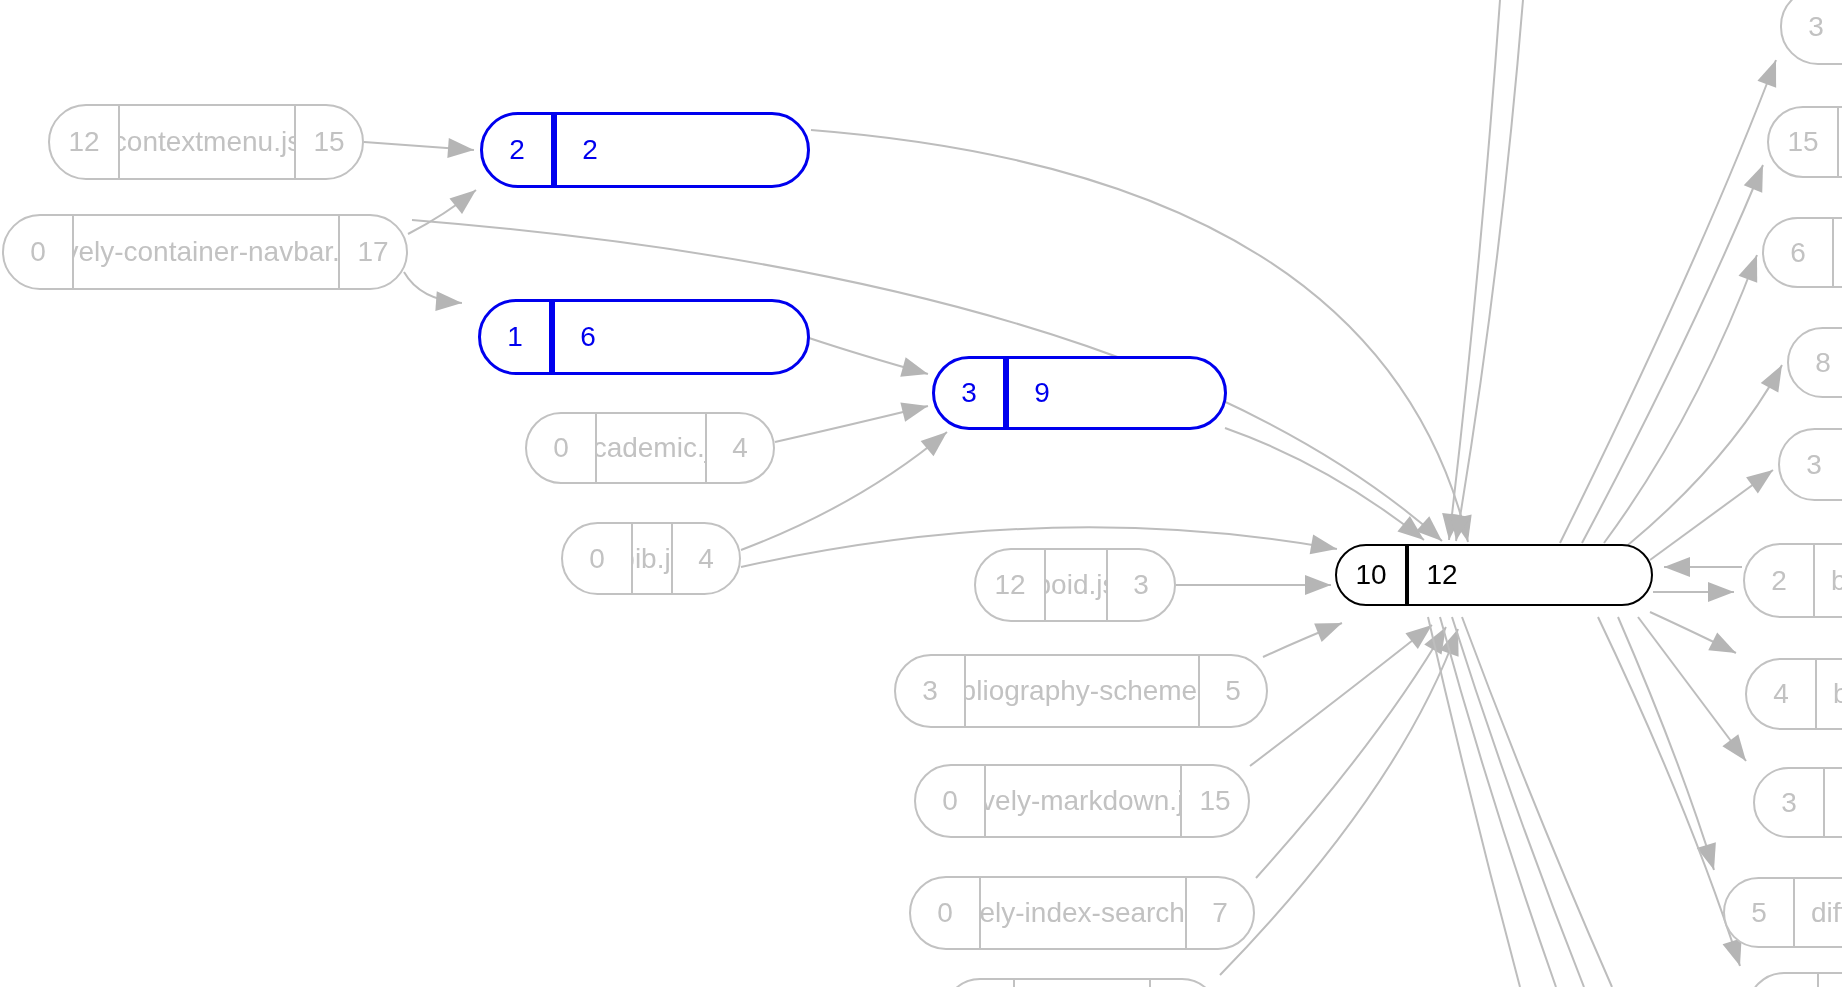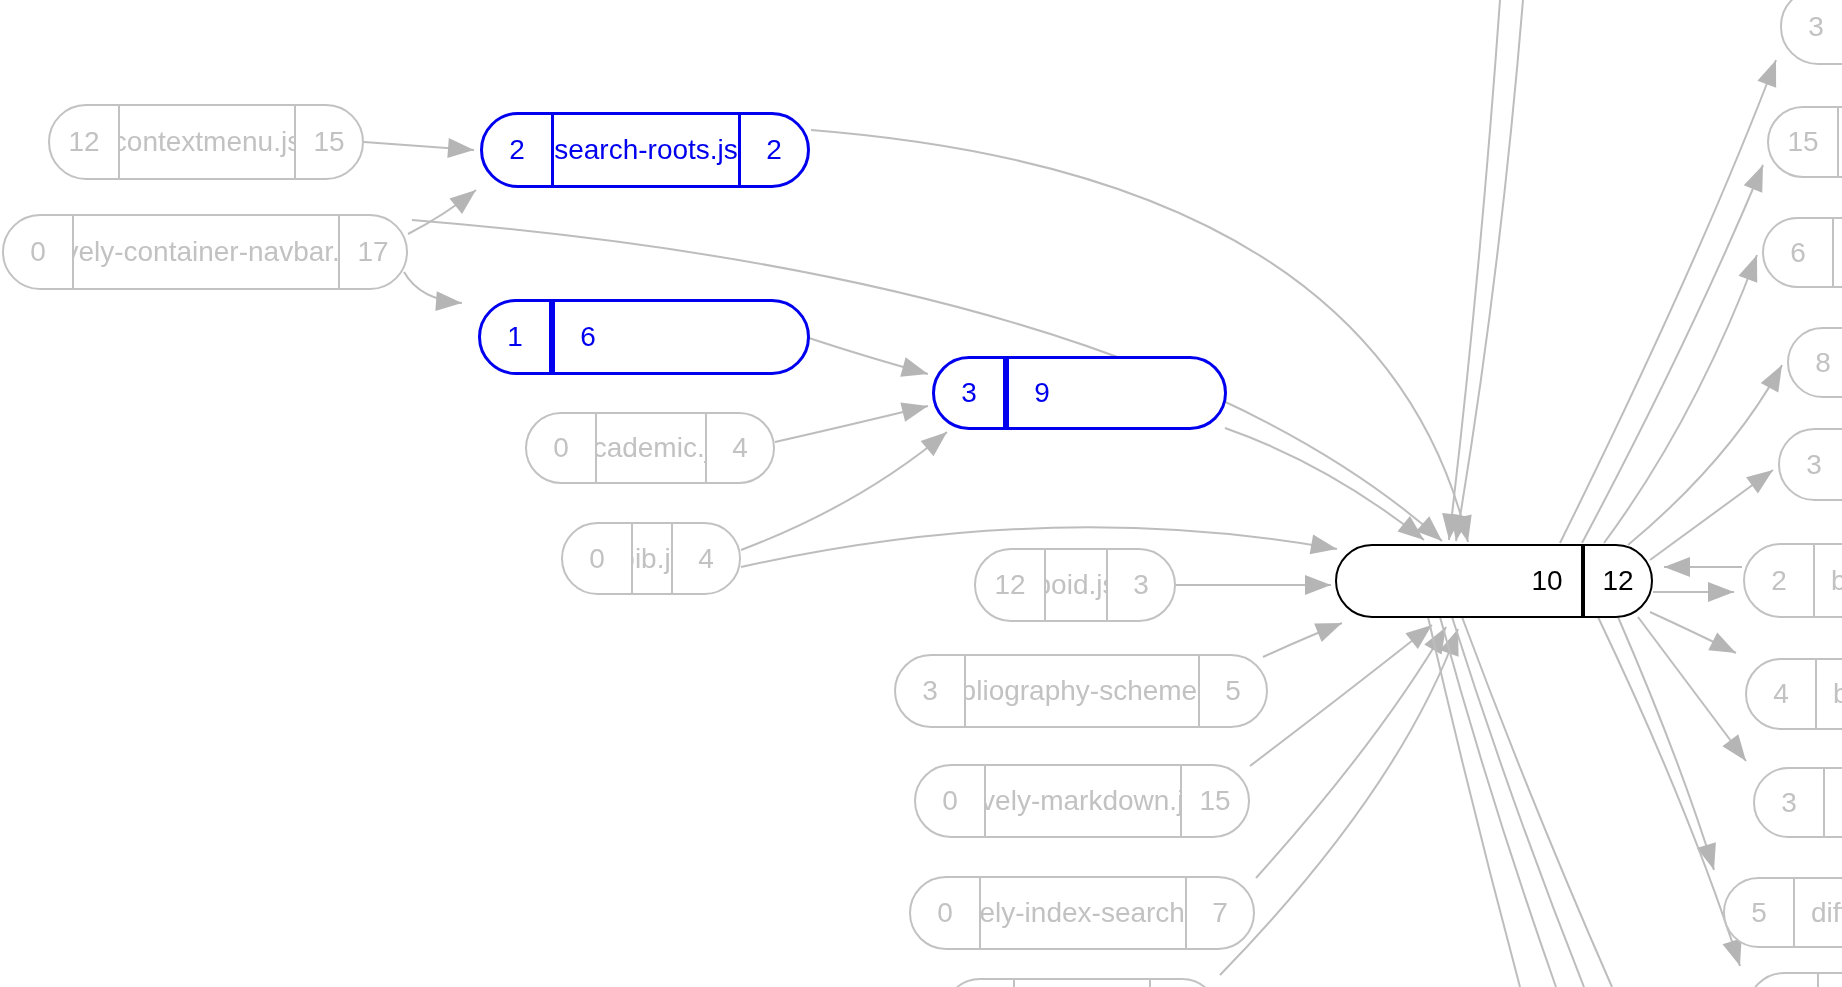--- a/index.html
+++ b/index.html
@@ -102,21 +102,20 @@
     <span class="sec sec-name">contextmenu.js</span>
     <span class="sec sec-out">15</span>
   </div>
     <div class="node normal" style="left: 2px; top: 214px; width: 406px; height: 76px;">
     <span class="sec sec-in">0</span>
     <span class="sec sec-name">lively-container-navbar.js</span>
     <span class="sec sec-out">17</span>
   </div>
     <div class="node highlight" style="left: 480px; top: 112px; width: 330px; height: 76px;">
     <span class="sec sec-in">2</span>
-    <span class="sec sec-name">search-roots.js</span>
     <span class="sec sec-out">2</span>
   </div>
     <div class="node highlight" style="left: 478px; top: 299px; width: 332px; height: 76px;">
     <span class="sec sec-in">1</span>
     <span class="sec sec-out">6</span>
   </div>
     <div class="node highlight" style="left: 932px; top: 356px; width: 295px; height: 74px;">
     <span class="sec sec-in">3</span>
     <span class="sec sec-out">9</span>
   </div>
@@ -128,21 +127,21 @@
     <div class="node normal" style="left: 561px; top: 522px; width: 180px; height: 73px;">
     <span class="sec sec-in">0</span>
     <span class="sec sec-name">bib.js</span>
     <span class="sec sec-out">4</span>
   </div>
     <div class="node normal" style="left: 974px; top: 548px; width: 202px; height: 74px;">
     <span class="sec sec-in">12</span>
     <span class="sec sec-name">poid.js</span>
     <span class="sec sec-out">3</span>
   </div>
-    <div class="node focus" style="left: 1335px; top: 544px; width: 318px; height: 74px; justify-content: flex-end;">
+    <div class="node focus" style="left: 1335px; top: 544px; width: 318px; height: 62px;">
     <span class="sec sec-in">10</span>
     <span class="sec sec-out">12</span>
   </div>
     <div class="node normal" style="left: 894px; top: 654px; width: 374px; height: 74px;">
     <span class="sec sec-in">3</span>
     <span class="sec sec-name">bibliography-scheme.js</span>
     <span class="sec sec-out">5</span>
   </div>
     <div class="node normal" style="left: 914px; top: 764px; width: 336px; height: 74px;">
     <span class="sec sec-in">0</span>

